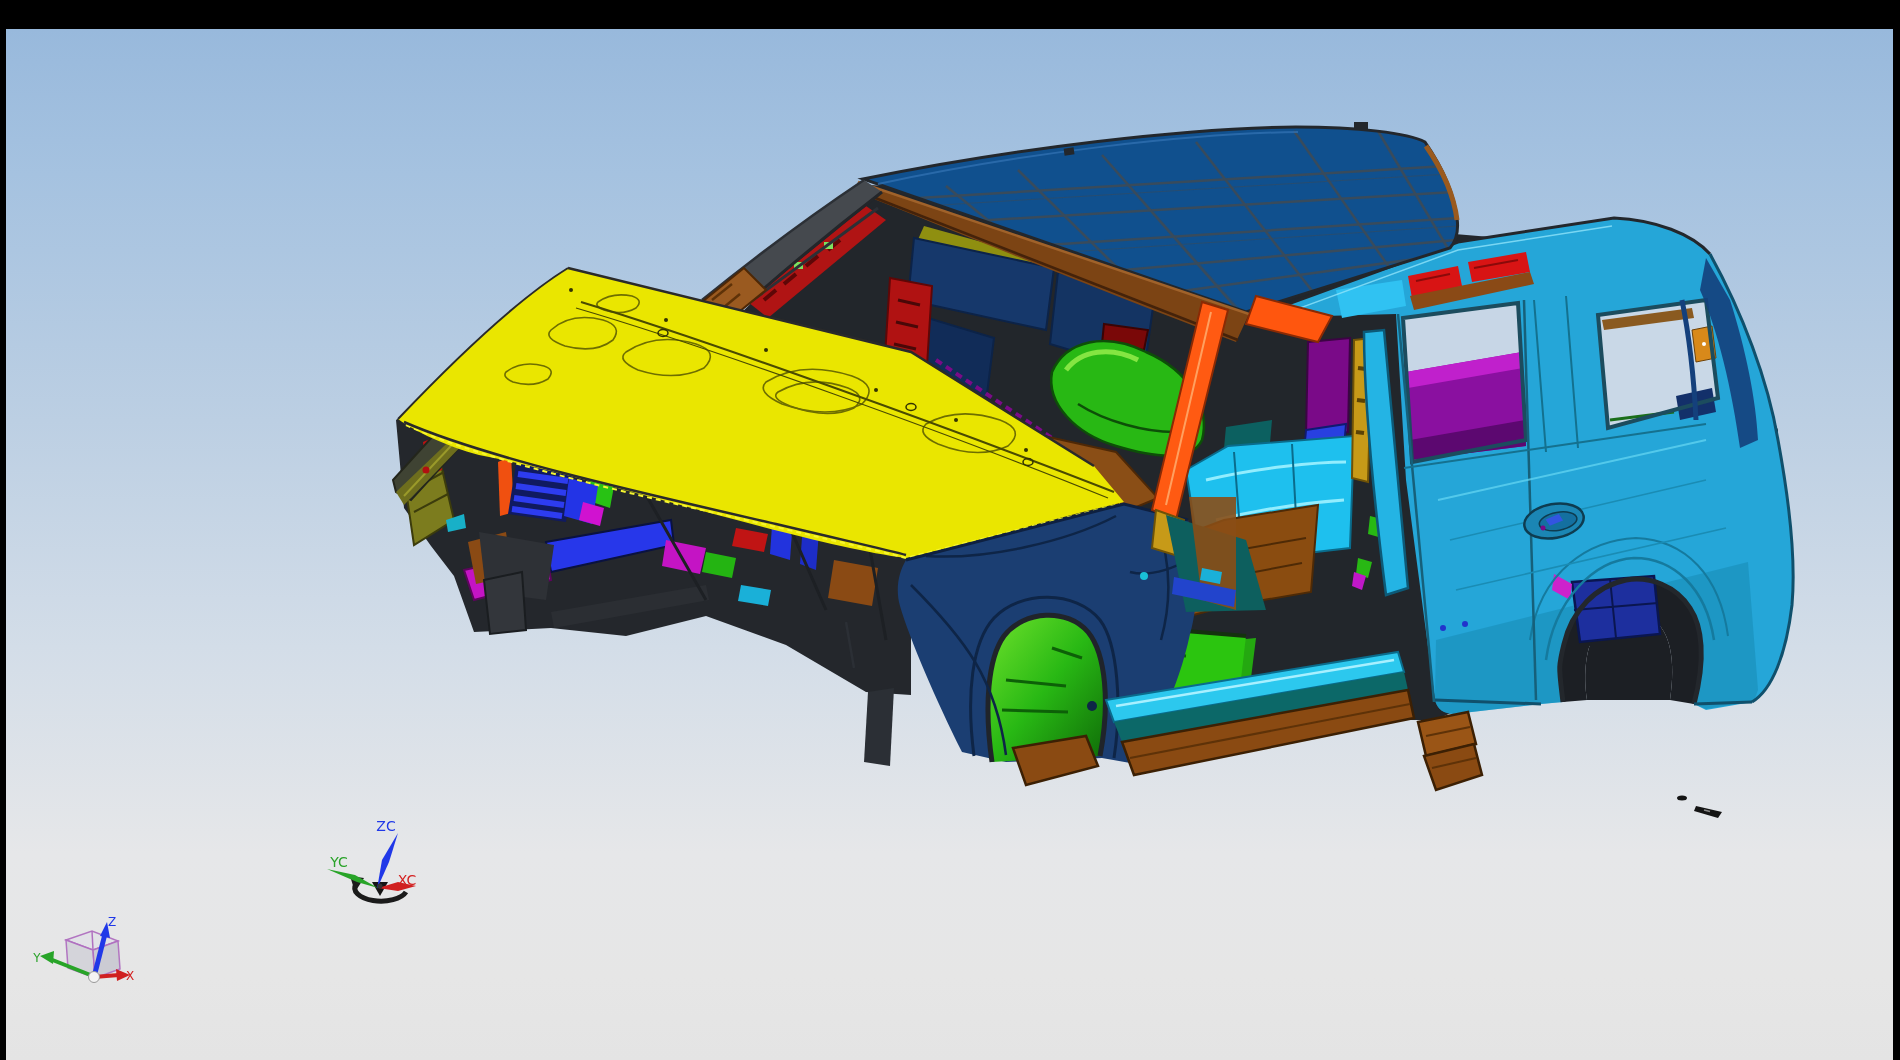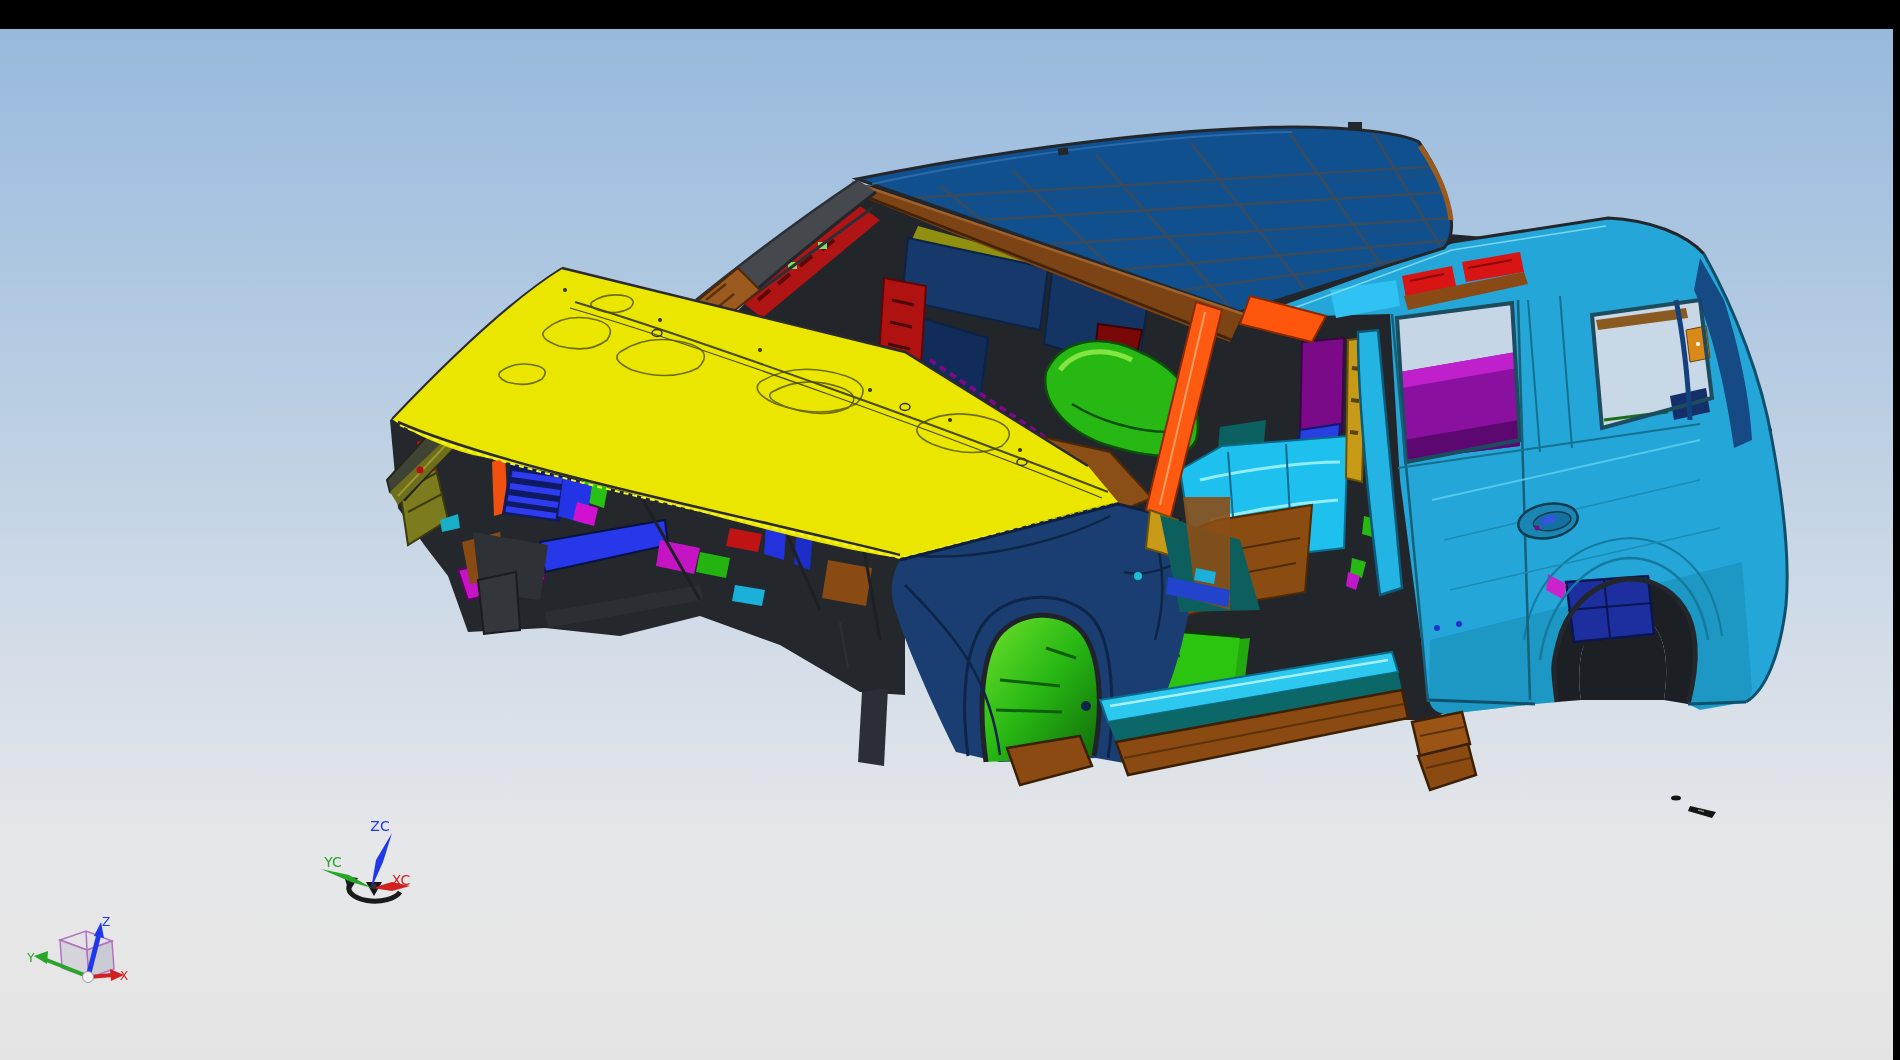--- a/index.html
+++ b/index.html
@@ -1,20 +1,20 @@
 <!DOCTYPE html>
 <html><head>
 <meta charset="utf-8">
 <style>
   html,body{margin:0;padding:0;width:1900px;height:1060px;overflow:hidden;background:#000;
     font-family:"DejaVu Sans","Liberation Sans",sans-serif;}
   #stage{position:relative;width:1900px;height:1060px;}
   #topbar{position:absolute;left:0;top:0;width:1900px;height:29px;background:#000;}
   #rightbar{position:absolute;right:0;top:0;width:7px;height:1060px;background:#000;}
-  #viewport{position:absolute;left:0;top:29px;width:1893px;height:1031px;
+  #viewport{position:absolute;left:6px;top:29px;width:1893px;height:1031px;
     background:linear-gradient(180deg,#98b9dc 0%,#a5c2e0 14%,#bccfe3 38%,#d3dde8 60%,#e6e7e9 80%,#e6e6e6 92%,#e4e4e4 100%);}
   svg{position:absolute;left:0;top:0;}
   text{font-family:"DejaVu Sans","Liberation Sans",sans-serif;}
   .axlbl{font-size:14px;font-weight:500;}
   .axlbl2{font-size:12px;font-weight:500;}
 </style>
 </head>
 <body>
 
 <div id="stage">

